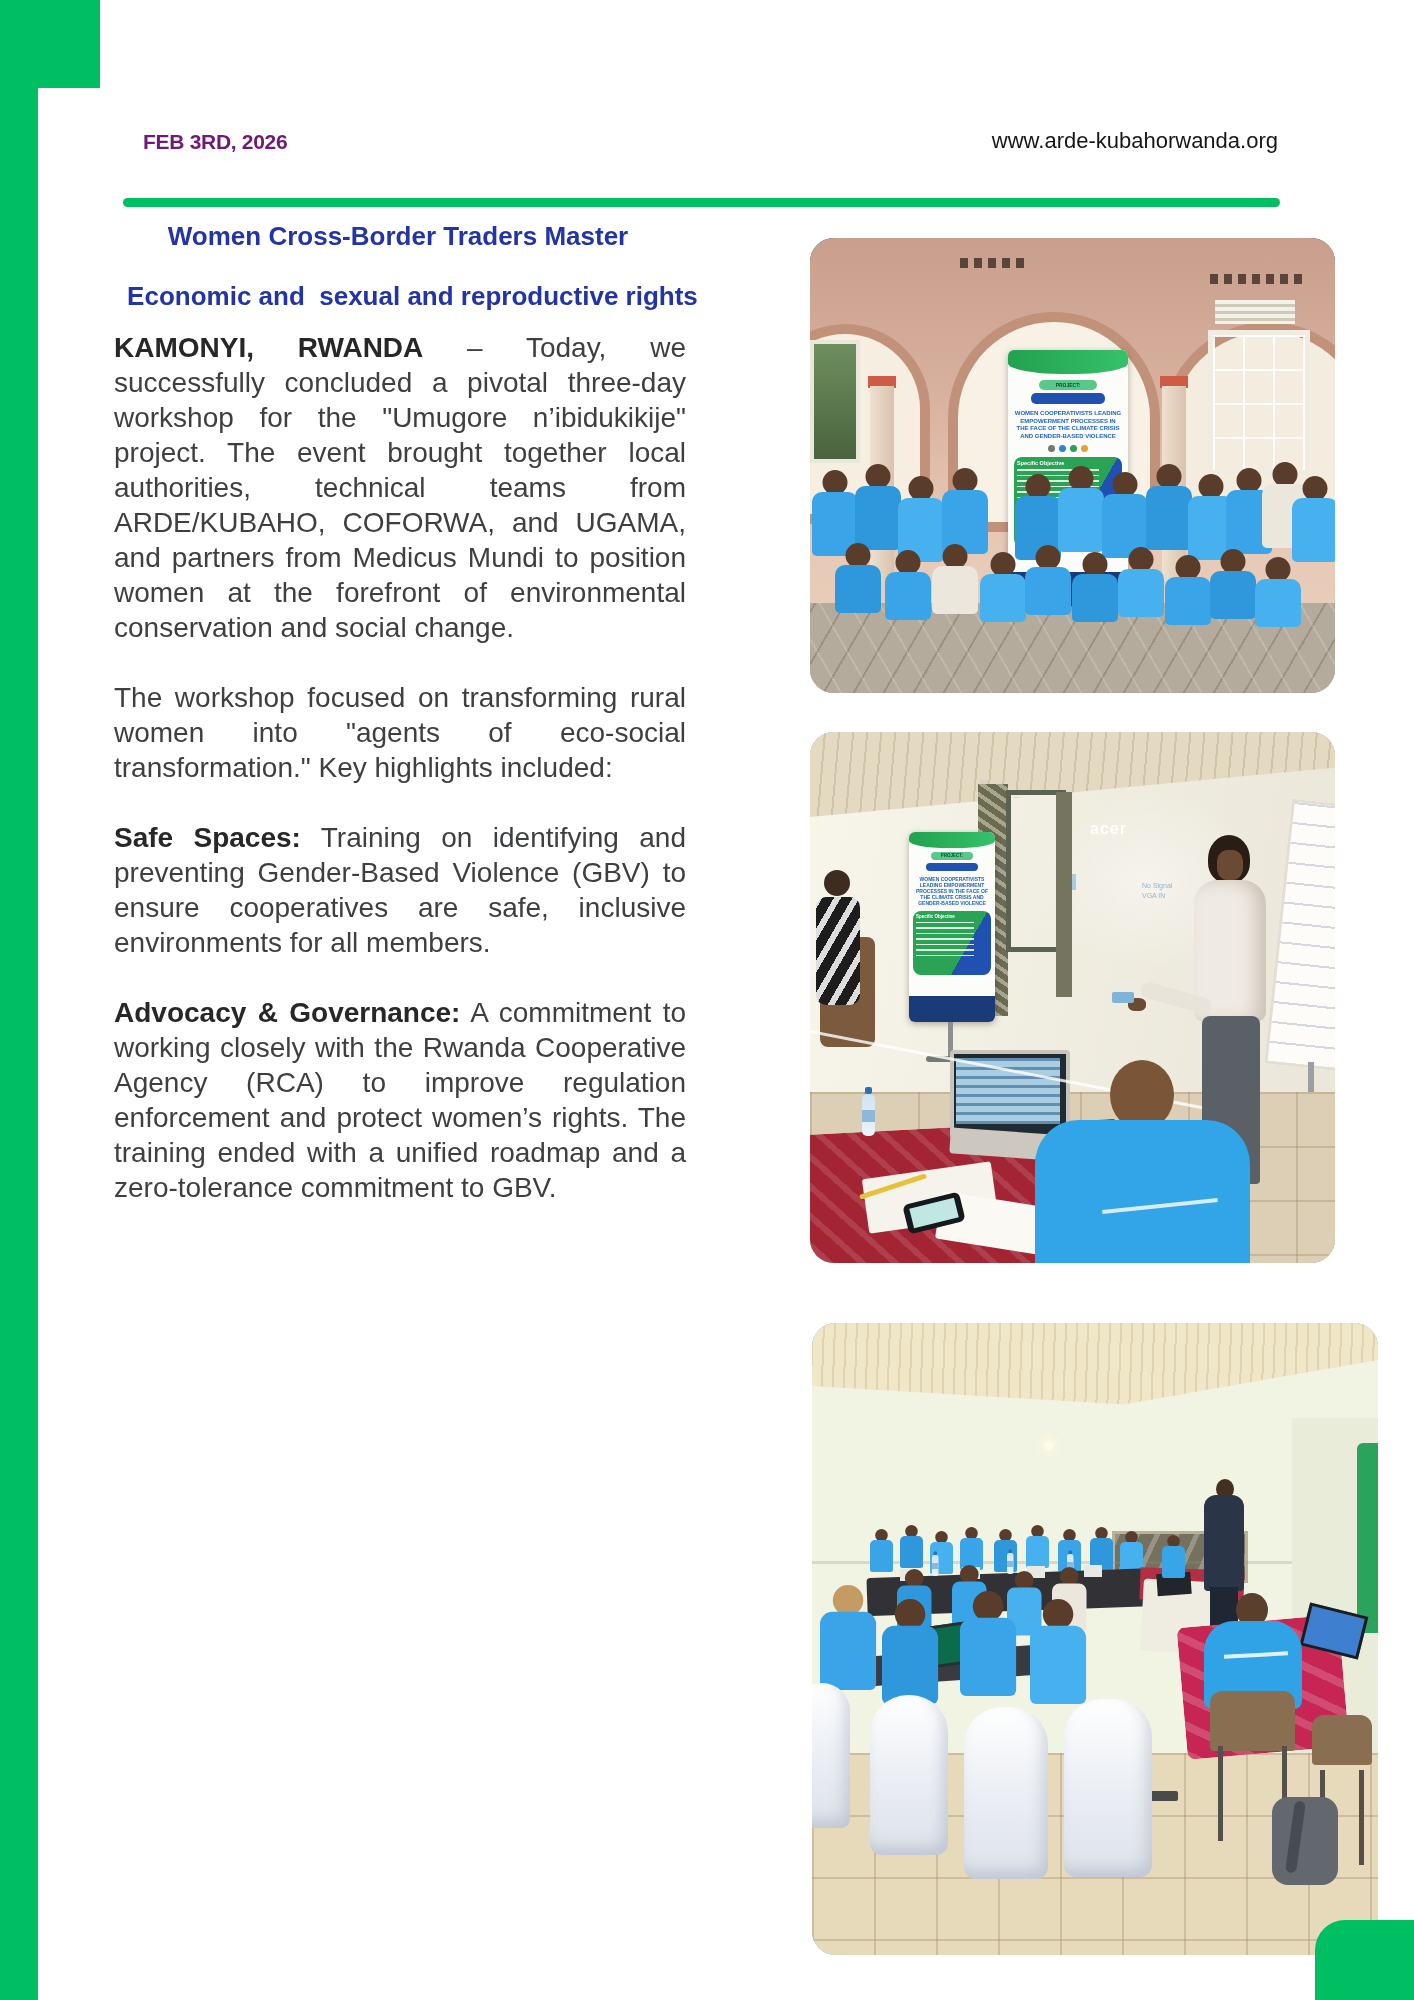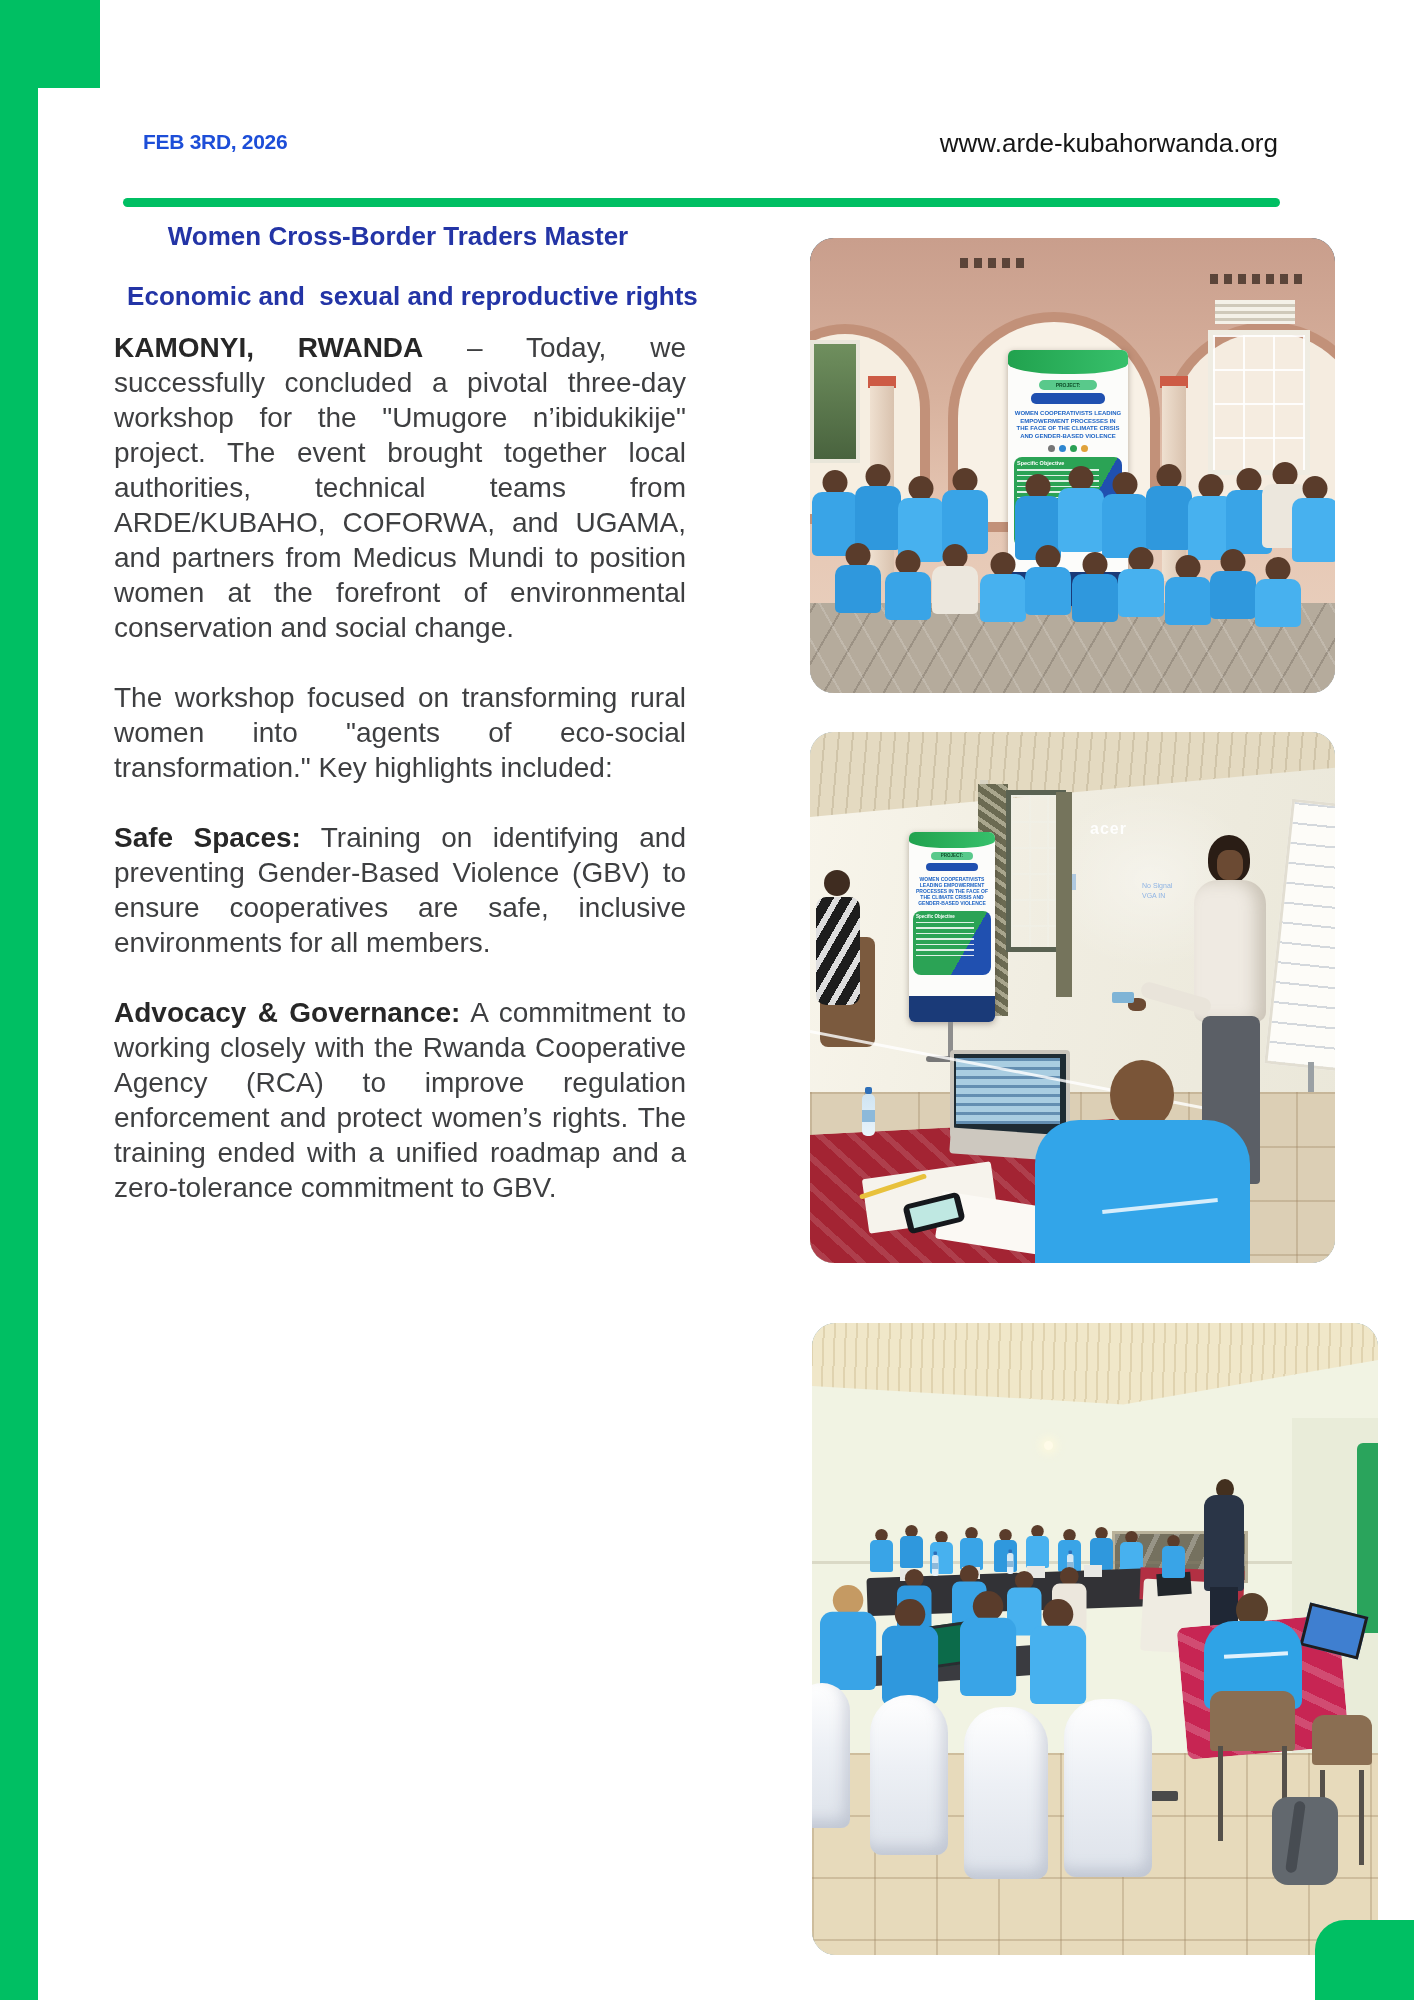--- a/index.html
+++ b/index.html
@@ -9,22 +9,22 @@
   .abs{position:absolute;}
 
   
   .green-bar-left{left:0;top:0;width:38px;height:2000px;background:#00bf63;}
   .green-block-topleft{left:0;top:0;width:100px;height:88px;background:#00bf63;}
   .green-block-bottomright{left:1315px;top:1920px;width:99px;height:80px;background:#00bf63;
         border-top-left-radius:30px;z-index:9;}
   .green-divider{left:123px;top:198px;width:1157px;height:9px;background:#00bf63;border-radius:5px;}
 
   
-  .date{left:143px;top:130px;font-size:21px;font-weight:700;color:#1d4ed8;letter-spacing:-0.3px;}
-  .website{right:136px;top:128px;font-size:26px;color:#161616;}
+  .date{left:143px;top:130px;font-size:21px;font-weight:700;color:#701a75;letter-spacing:-0.3px;}
+  .website{right:136px;top:128px;font-size:22px;color:#161616;}
 
   
   .headline{left:88px;top:221px;width:620px;text-align:center;color:#2334a6;
             font-size:26px;line-height:30px;font-weight:700;white-space:pre-wrap;}
 
   
   .article{left:114px;top:330px;width:572px;font-size:28px;line-height:35px;color:#3e3f41;
            text-align:justify;}
   .article p{margin:0 0 35px 0;}
   .article strong{color:#272727;font-weight:700;}

